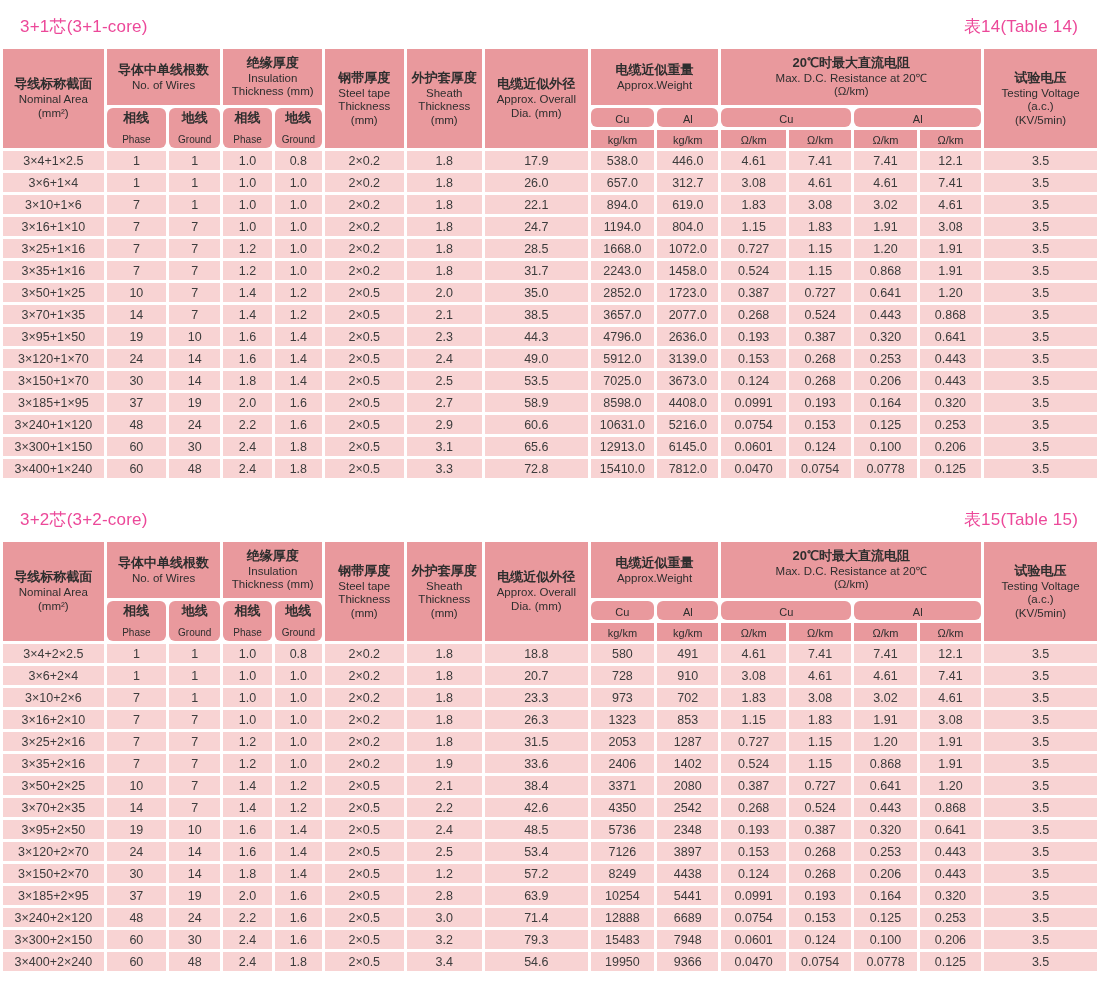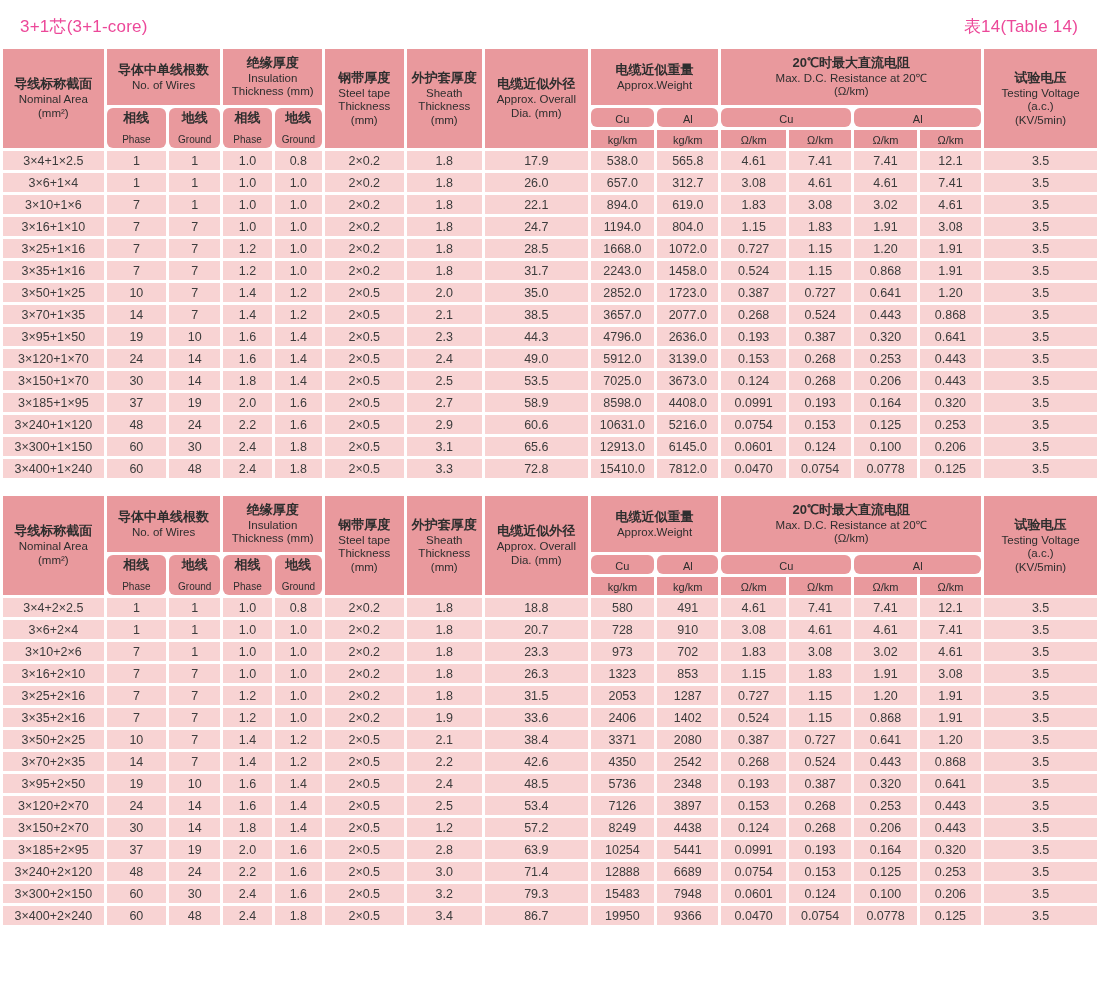--- a/index.html
+++ b/index.html
@@ -163,21 +163,21 @@
         <tr>
           <td>3×4+1×2.5</td>
           <td>1</td>
           <td>1</td>
           <td>1.0</td>
           <td>0.8</td>
           <td>2×0.2</td>
           <td>1.8</td>
           <td>17.9</td>
           <td>538.0</td>
-          <td>565.8</td>
+          <td>446.0</td>
           <td>4.61</td>
           <td>7.41</td>
           <td>7.41</td>
           <td>12.1</td>
           <td>3.5</td>
         </tr>
         <tr>
           <td>3×6+1×4</td>
           <td>1</td>
           <td>1</td>
@@ -413,20 +413,24 @@
           <td>0.0754</td>
           <td>0.0778</td>
           <td>0.125</td>
           <td>3.5</td>
         </tr>
       </tbody>
   </table>
 </div>
 
 <div class="section sec2">
+  <div class="title-row">
+    <span>3+2芯(3+2-core)</span>
+    <span>表15(Table 15)</span>
+  </div>
   <table class="spec">
     <colgroup>
       <col style="width:100px">
         <col style="width:59px">
         <col style="width:51px">
       <col style="width:48px">
         <col style="width:47px">
         <col style="width:78px">
       <col style="width:75px">
         <col style="width:102px">
@@ -766,21 +770,21 @@
           <td>3.5</td>
         </tr>
         <tr>
           <td>3×400+2×240</td>
           <td>60</td>
           <td>48</td>
           <td>2.4</td>
           <td>1.8</td>
           <td>2×0.5</td>
           <td>3.4</td>
-          <td>86.7</td>
+          <td>54.6</td>
           <td>19950</td>
           <td>9366</td>
           <td>0.0470</td>
           <td>0.0754</td>
           <td>0.0778</td>
           <td>0.125</td>
           <td>3.5</td>
         </tr>
       </tbody>
   </table>

